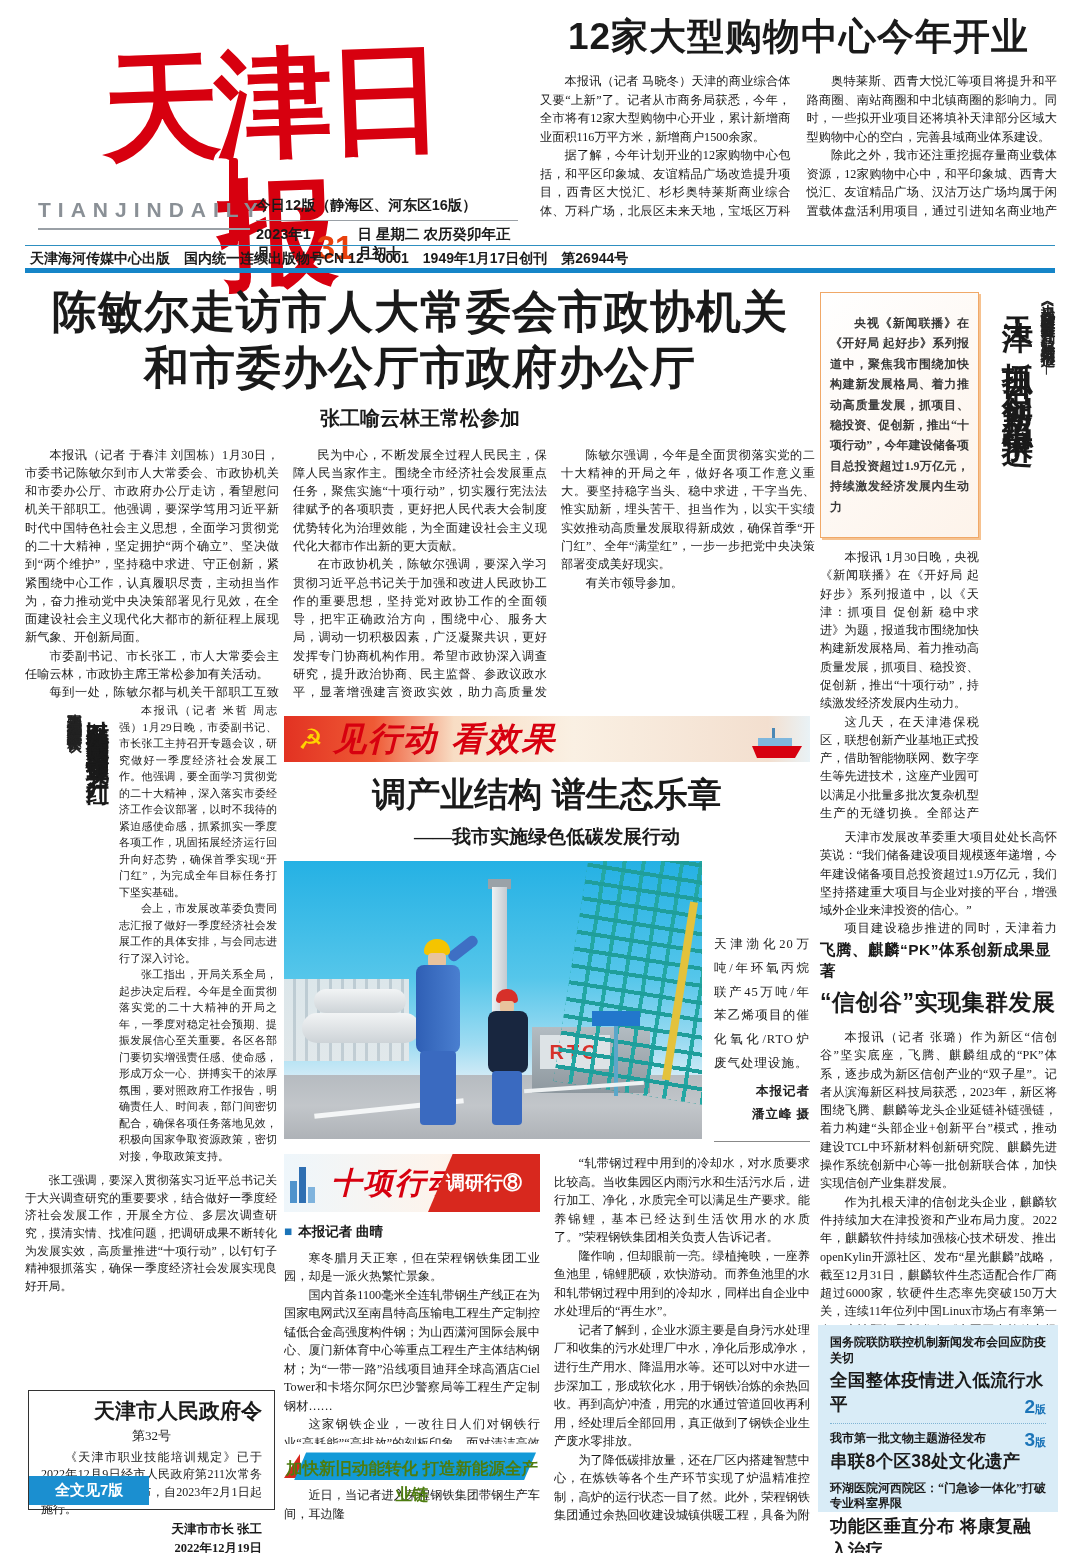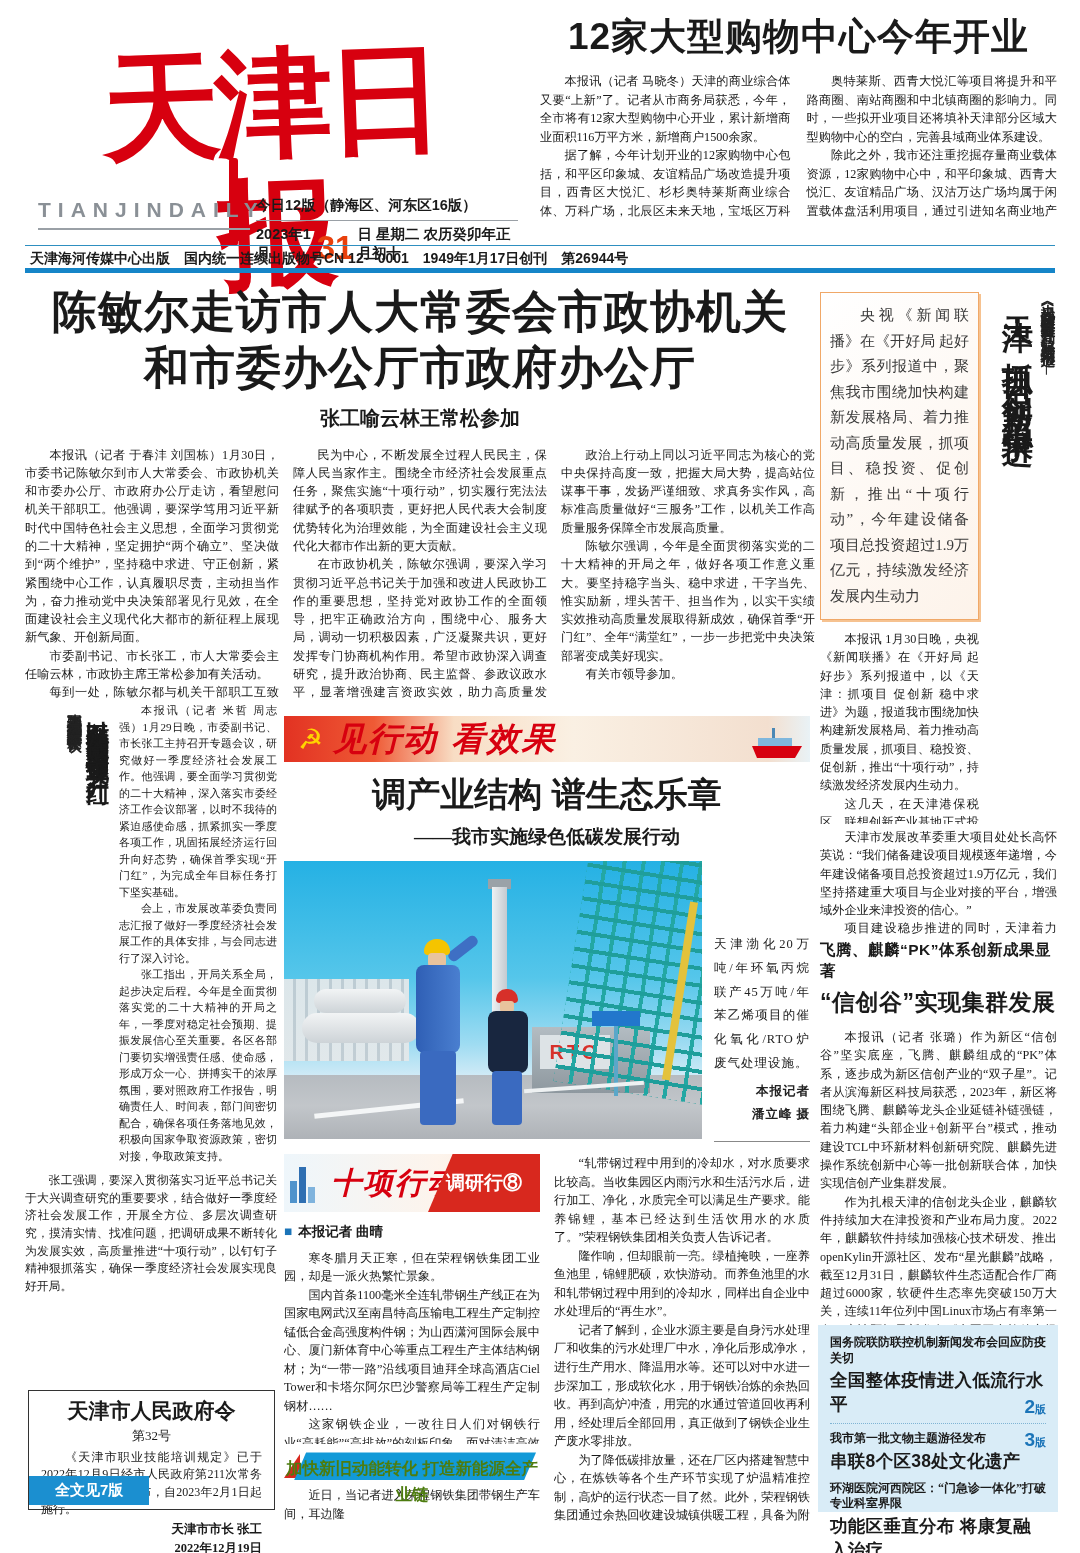--- a/index.html
+++ b/index.html
@@ -37,21 +37,21 @@
   .lead-sub{font-size:20px;font-weight:bold;text-align:center;margin-top:8px;}
   .lead-body{display:flex;gap:14px;margin-top:14px;height:252px;overflow:hidden;}
   .lead-col{flex:1;font-size:12.2px;line-height:1.5;text-align:justify;}
   .lead-col p{text-indent:2em;}
 
   
   .tv{position:absolute;left:820px;top:292px;width:237px;height:646px;}
   .tv-flex{display:flex;height:532px;overflow:hidden;}
   .tv-main{flex:1;min-width:0;}
   .tv-box{border:1px solid #f0a868;box-shadow:2px 2px 0 #f6c290;background:linear-gradient(135deg,#fff,#fdf3ea);
-          padding:10px 9px;font-size:15px;font-weight:normal;line-height:1.7;text-align:justify;color:#3a3a3a;}
+          padding:20px 9px;font-size:12px;font-weight:bold;line-height:1.7;text-align:justify;color:#3a3a3a;}
   .tv-box p{text-indent:2em;}
   .tv-body{margin-top:10px;font-size:12.2px;line-height:1.5;text-align:justify;}
   .tv-body p{text-indent:2em;}
   .tv-vert{width:78px;writing-mode:vertical-rl;display:flex;flex-direction:column;}
   .tv-vh{font-size:31px;font-weight:bold;letter-spacing:5px;font-family:"Liberation Sans",sans-serif;margin-left:6px;}
   .tv-vk{font-size:14.5px;font-weight:bold;letter-spacing:2px;color:#222;}
   .tv-wide{margin-top:4px;height:108px;overflow:hidden;font-size:12.2px;line-height:1.5;text-align:justify;}
   .tv-wide p{text-indent:2em;}
 
   
@@ -60,21 +60,21 @@
   .meet-vert{width:86px;writing-mode:vertical-rl;}
   .meet-vh{font-size:23px;font-weight:bold;letter-spacing:2px;line-height:1.2;font-family:"Liberation Sans",sans-serif;}
   .meet-vk{font-size:15px;font-weight:bold;letter-spacing:1px;margin-left:8px;color:#222;}
   .meet-body{flex:1;min-width:0;padding-left:8px;font-size:11px;line-height:1.5;text-align:justify;}
   .meet-body p{text-indent:2em;}
   .meet-wide{margin-top:8px;height:206px;overflow:hidden;font-size:11.8px;line-height:1.5;text-align:justify;}
   .meet-wide p{text-indent:2em;}
 
   
   .gov{position:absolute;left:28px;top:1390px;width:247px;height:120px;border:1px solid #333;padding:6px 12px 4px;box-sizing:border-box;}
-  .gov-title{font-size:21px;font-weight:bold;text-align:center;font-family:"Liberation Sans",sans-serif;}
+  .gov-title{font-size:21px;font-weight:bold;text-align:right;font-family:"Liberation Sans",sans-serif;}
   .gov-num{font-size:13px;text-align:center;margin-top:2px;}
   .gov-body{font-size:12px;line-height:1.45;text-indent:2em;text-align:justify;margin-top:4px;}
   .gov-sig{font-size:12.5px;font-weight:bold;text-align:right;margin-top:2px;}
   .gov-btn{position:absolute;left:0;bottom:4px;background:#1b8fd0;color:#fff;font-weight:bold;font-size:15px;
            padding:5px 26px;font-family:"Liberation Sans",sans-serif;}
 
   
   .green{position:absolute;left:284px;top:716px;width:526px;}
   .g-banner{position:relative;height:46px;background:linear-gradient(90deg,#e23222 0,#ef5a35 90px,#f8ddc4 170px,#faf0e3 55%,#f3dfcf 92%,#e9f2f6 100%);
             display:flex;align-items:center;overflow:hidden;}
@@ -219,21 +219,20 @@
       <div class="lead-col">
           <p>本报讯（记者 于春沣 刘国栋）1月30日，市委书记陈敏尔到市人大常委会、市政协机关和市委办公厅、市政府办公厅走访，看望慰问机关干部职工。他强调，要深学笃用习近平新时代中国特色社会主义思想，全面学习贯彻党的二十大精神，坚定拥护“两个确立”、坚决做到“两个维护”，坚持稳中求进、守正创新，紧紧围绕中心工作，认真履职尽责，主动担当作为，奋力推动党中央决策部署见行见效，在全面建设社会主义现代化大都市的新征程上展现新气象、开创新局面。</p>
           <p>市委副书记、市长张工，市人大常委会主任喻云林，市政协主席王常松参加有关活动。</p>
           <p>每到一处，陈敏尔都与机关干部职工互致新春问候，深入进行交流，听取工作情况汇报，详细询问党的二十大精神学习贯彻落实、业务工作、机关党建等情况，充分肯定取得的工作成绩并向大家表示感谢。</p>
         </div>
       <div class="lead-col">
           <p>民为中心，不断发展全过程人民民主，保障人民当家作主。围绕全市经济社会发展重点任务，聚焦实施“十项行动”，切实履行宪法法律赋予的各项职责，更好把人民代表大会制度优势转化为治理效能，为全面建设社会主义现代化大都市作出新的更大贡献。</p>
           <p>在市政协机关，陈敏尔强调，要深入学习贯彻习近平总书记关于加强和改进人民政协工作的重要思想，坚持党对政协工作的全面领导，把牢正确政治方向，围绕中心、服务大局，调动一切积极因素，广泛凝聚共识，更好发挥专门协商机构作用。希望市政协深入调查研究，提升政治协商、民主监督、参政议政水平，显著增强建言资政实效，助力高质量发展，汇聚起强大合力，奋力谱写全面建设社会主义现代化大都市新篇章，携手画好强国建设、民族复兴的最大同心圆。</p>
         </div>
       <div class="lead-col">
-          <p>政治上行动上同以习近平同志为核心的党中央保持高度一致，把握大局大势，提高站位谋事干事，发扬严谨细致、求真务实作风，高标准高质量做好“三服务”工作，以机关工作高质量服务保障全市发展高质量。</p>
           <p>陈敏尔强调，今年是全面贯彻落实党的二十大精神的开局之年，做好各项工作意义重大。要坚持稳字当头、稳中求进，干字当先、惟实励新，埋头苦干、担当作为，以实干实绩实效推动高质量发展取得新成效，确保首季“开门红”、全年“满堂红”，一步一步把党中央决策部署变成美好现实。</p>
           <p>有关市领导参加。</p>
         </div>
     </div>
   </div>
 
   <div class="tv">
     <div class="tv-flex">
       <div class="tv-main">
         <div class="tv-box">

